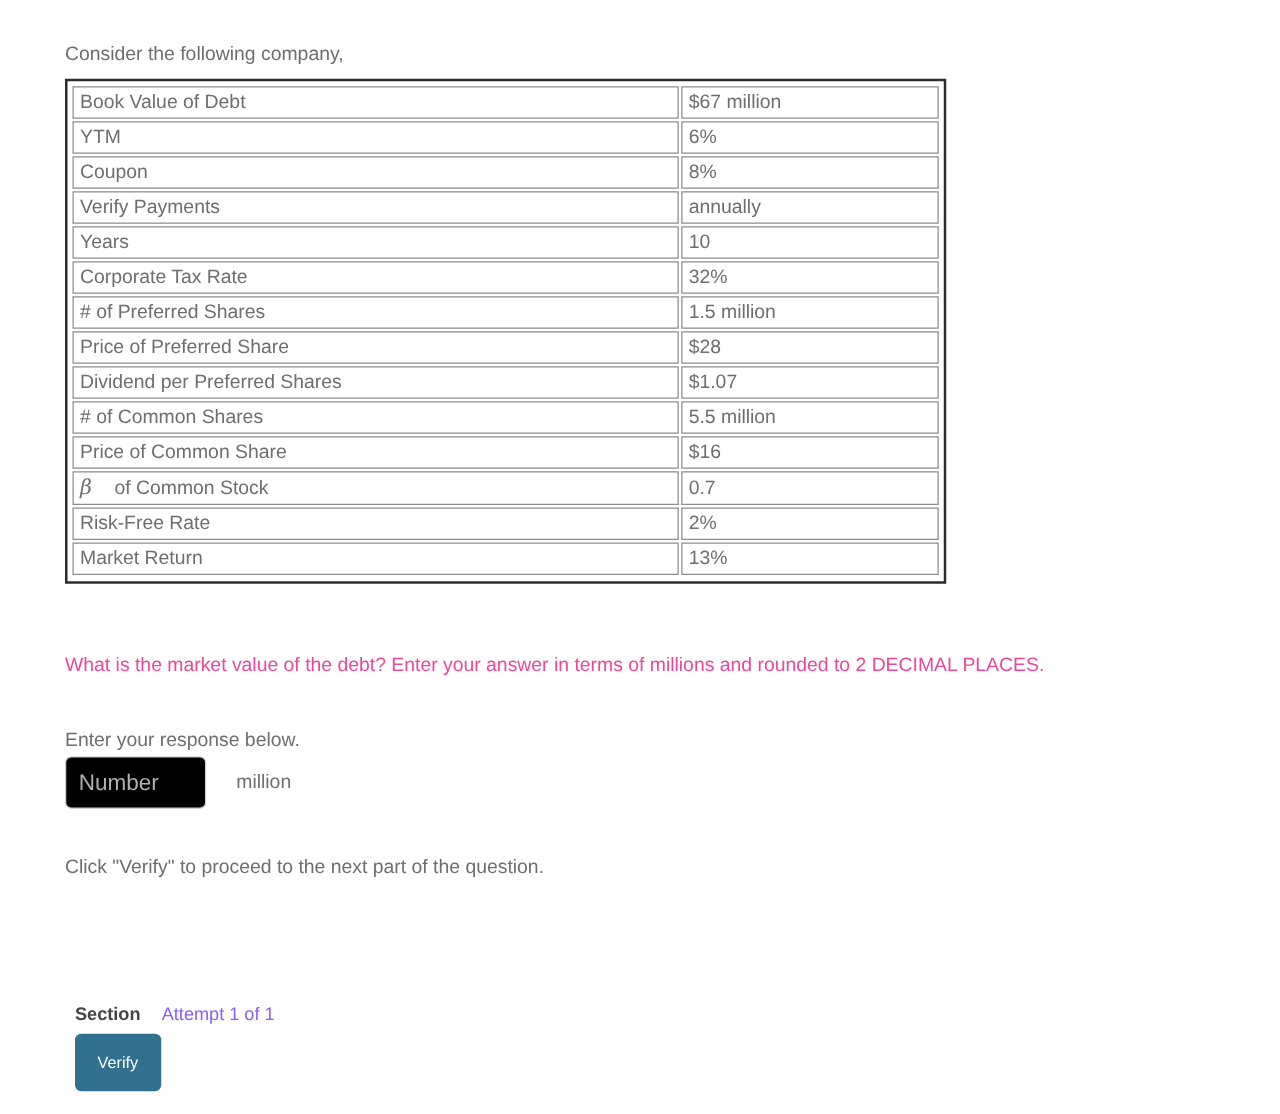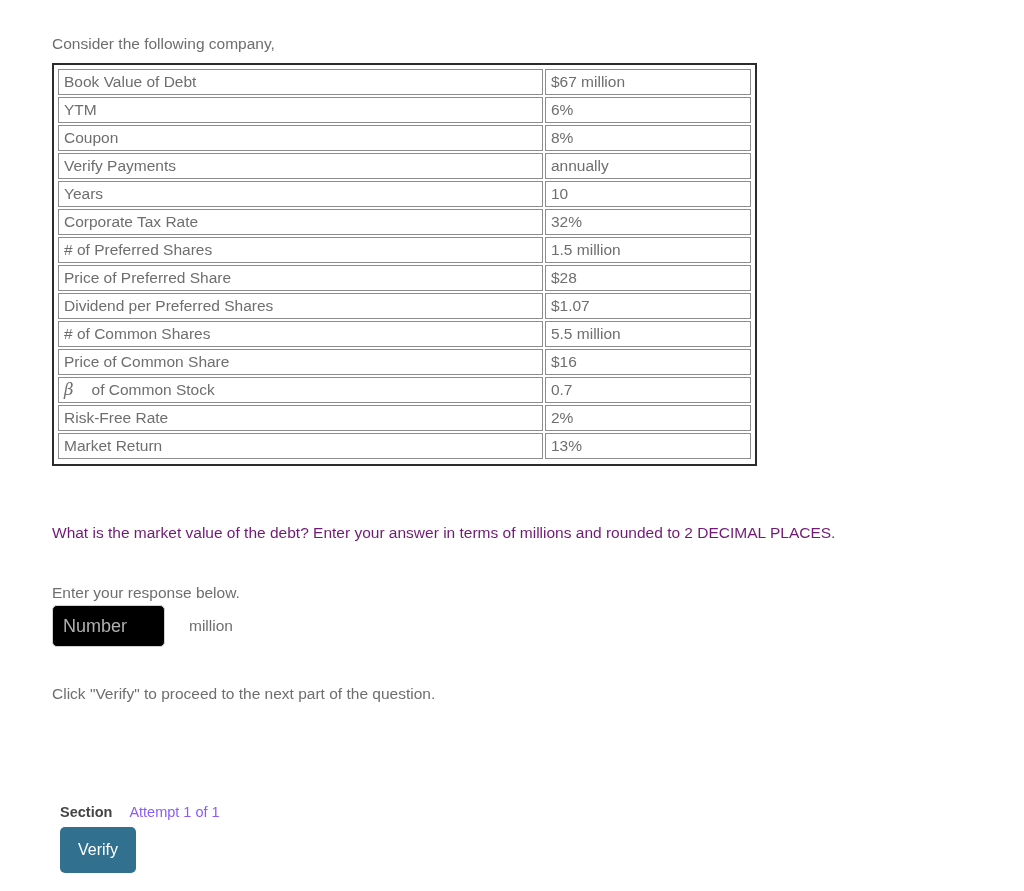--- a/index.html
+++ b/index.html
@@ -74,21 +74,21 @@
     color: #6e6e6e;
   }
 
   
   .question {
     position: absolute;
     left: 52px;
     top: 523px;
     font-size: 15.5px;
     line-height: 20px;
-    color: #701a75;
+    color: #ec4899;
     white-space: nowrap;
   }
 
   .prompt {
     position: absolute;
     left: 52px;
     top: 583px;
     font-size: 15.5px;
     line-height: 20px;
     color: #6e6e6e;
@@ -157,21 +157,21 @@
     position: absolute;
     left: 60px;
     top: 827px;
     background: #31708f;
     color: #ffffff;
     border: none;
     border-radius: 5px;
     padding: 0 18px;
     height: 46px;
     font-family: "Liberation Sans", sans-serif;
-    font-size: 16px;
+    font-size: 13px;
     cursor: pointer;
     line-height: 46px;
   }
 </style>
 </head>
 <body>
 
 <div class="page">
 
   <div class="intro">Consider the following company,</div>

